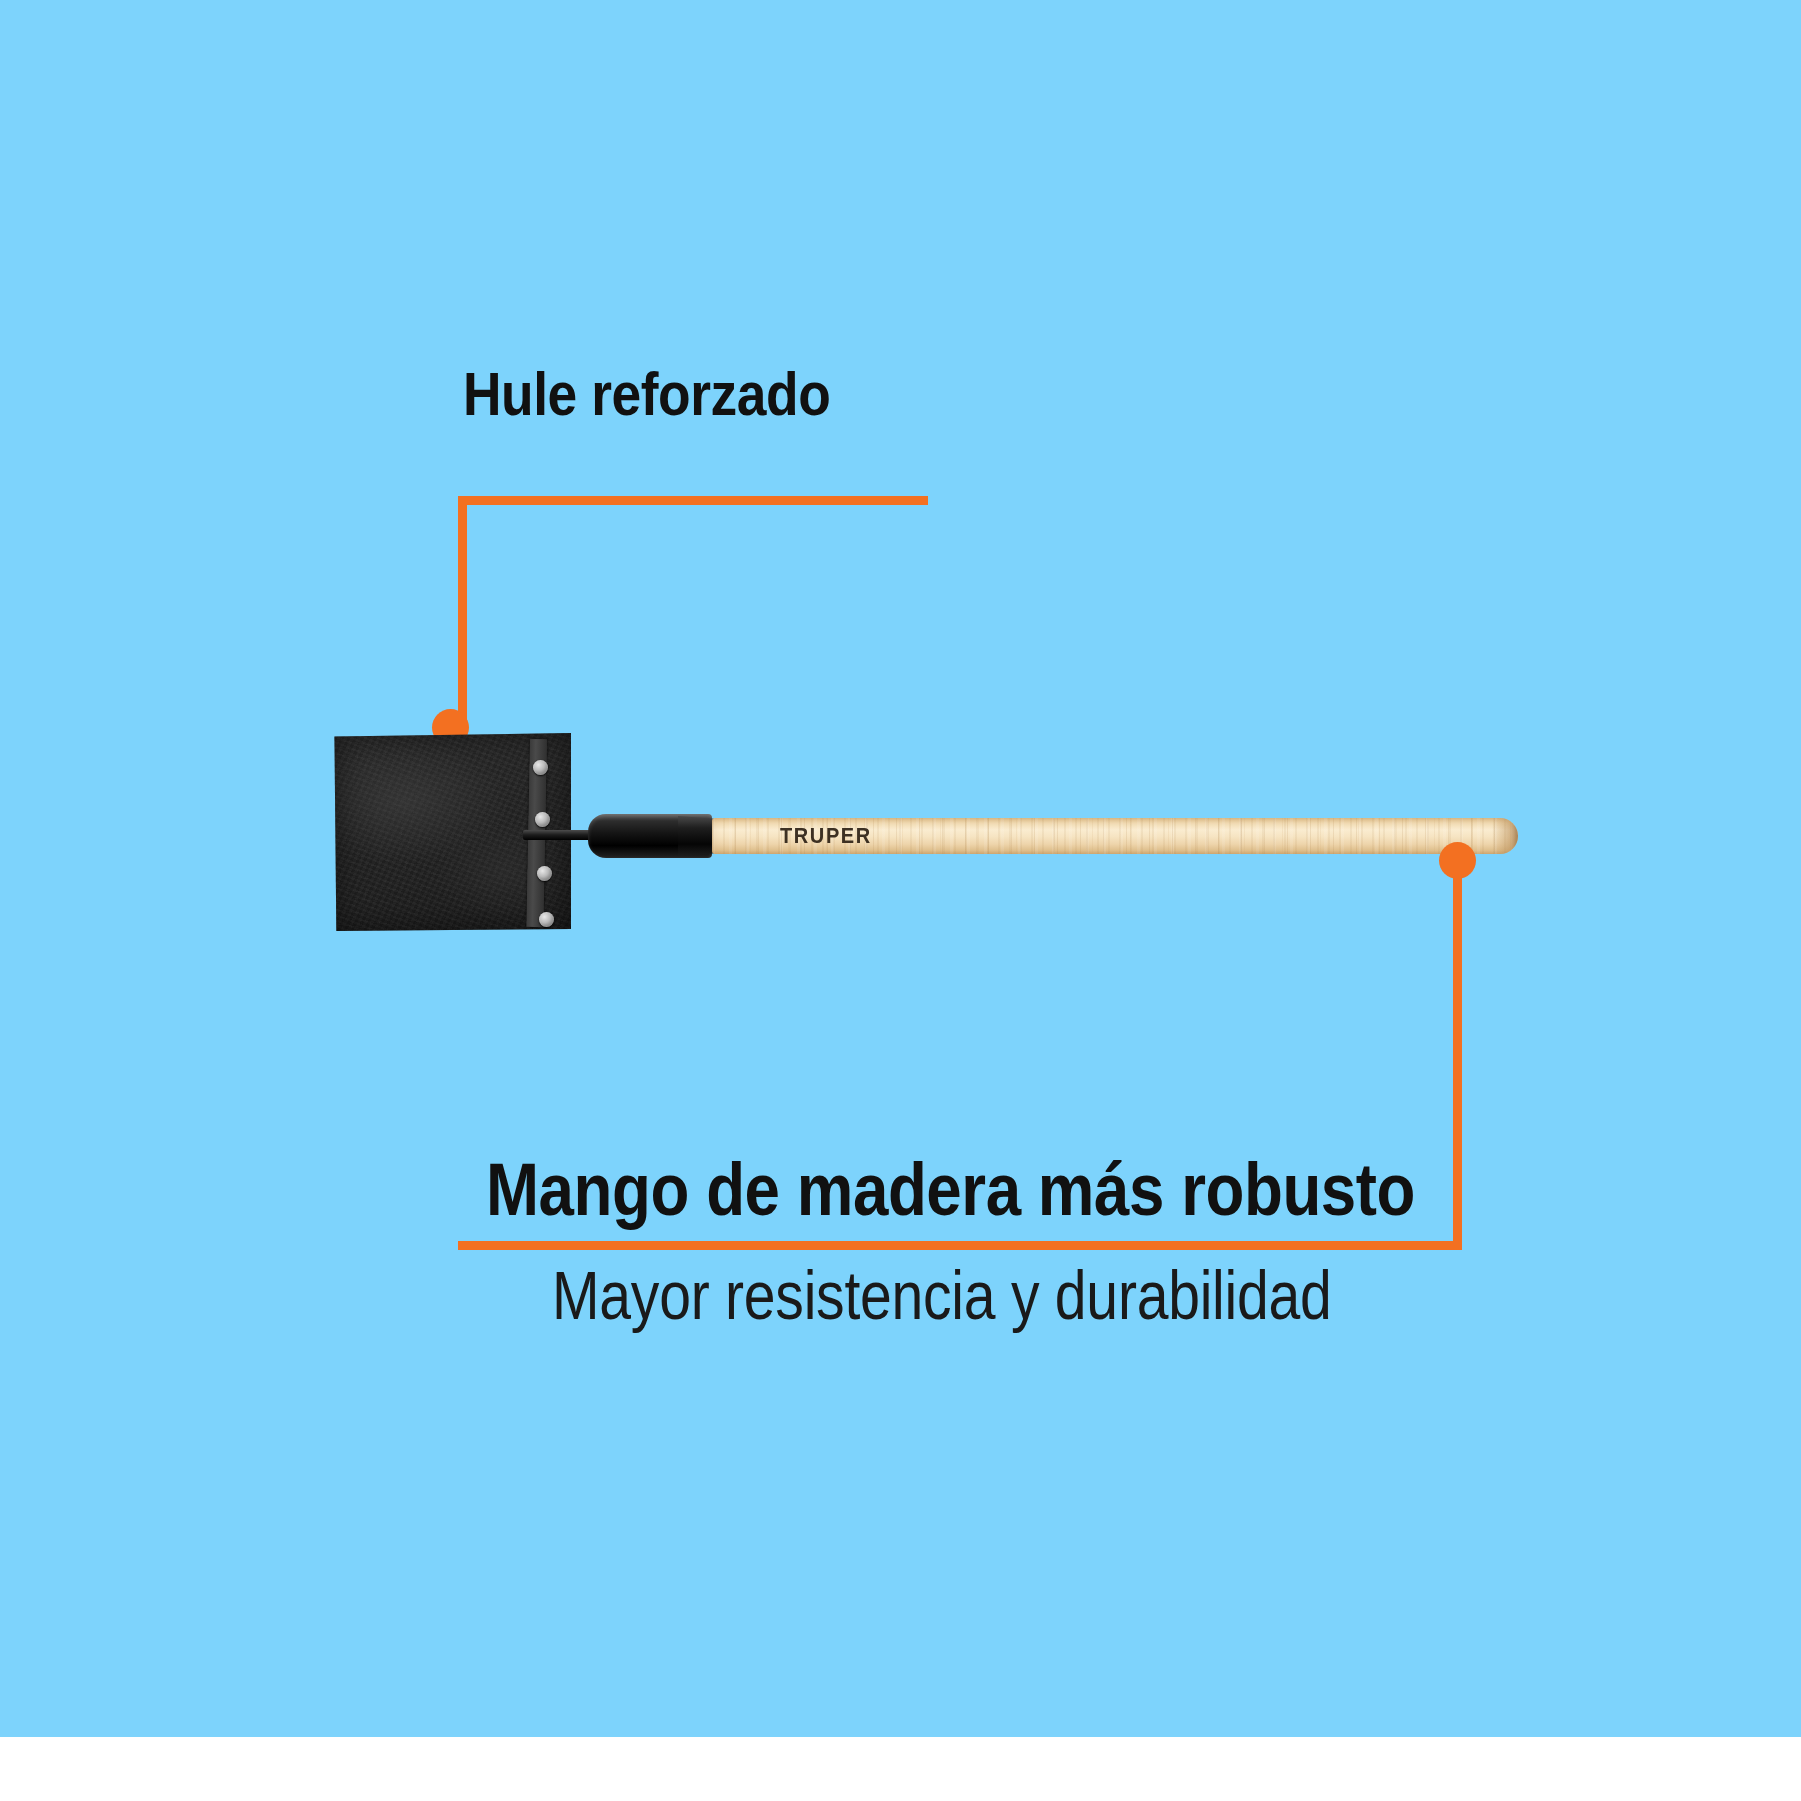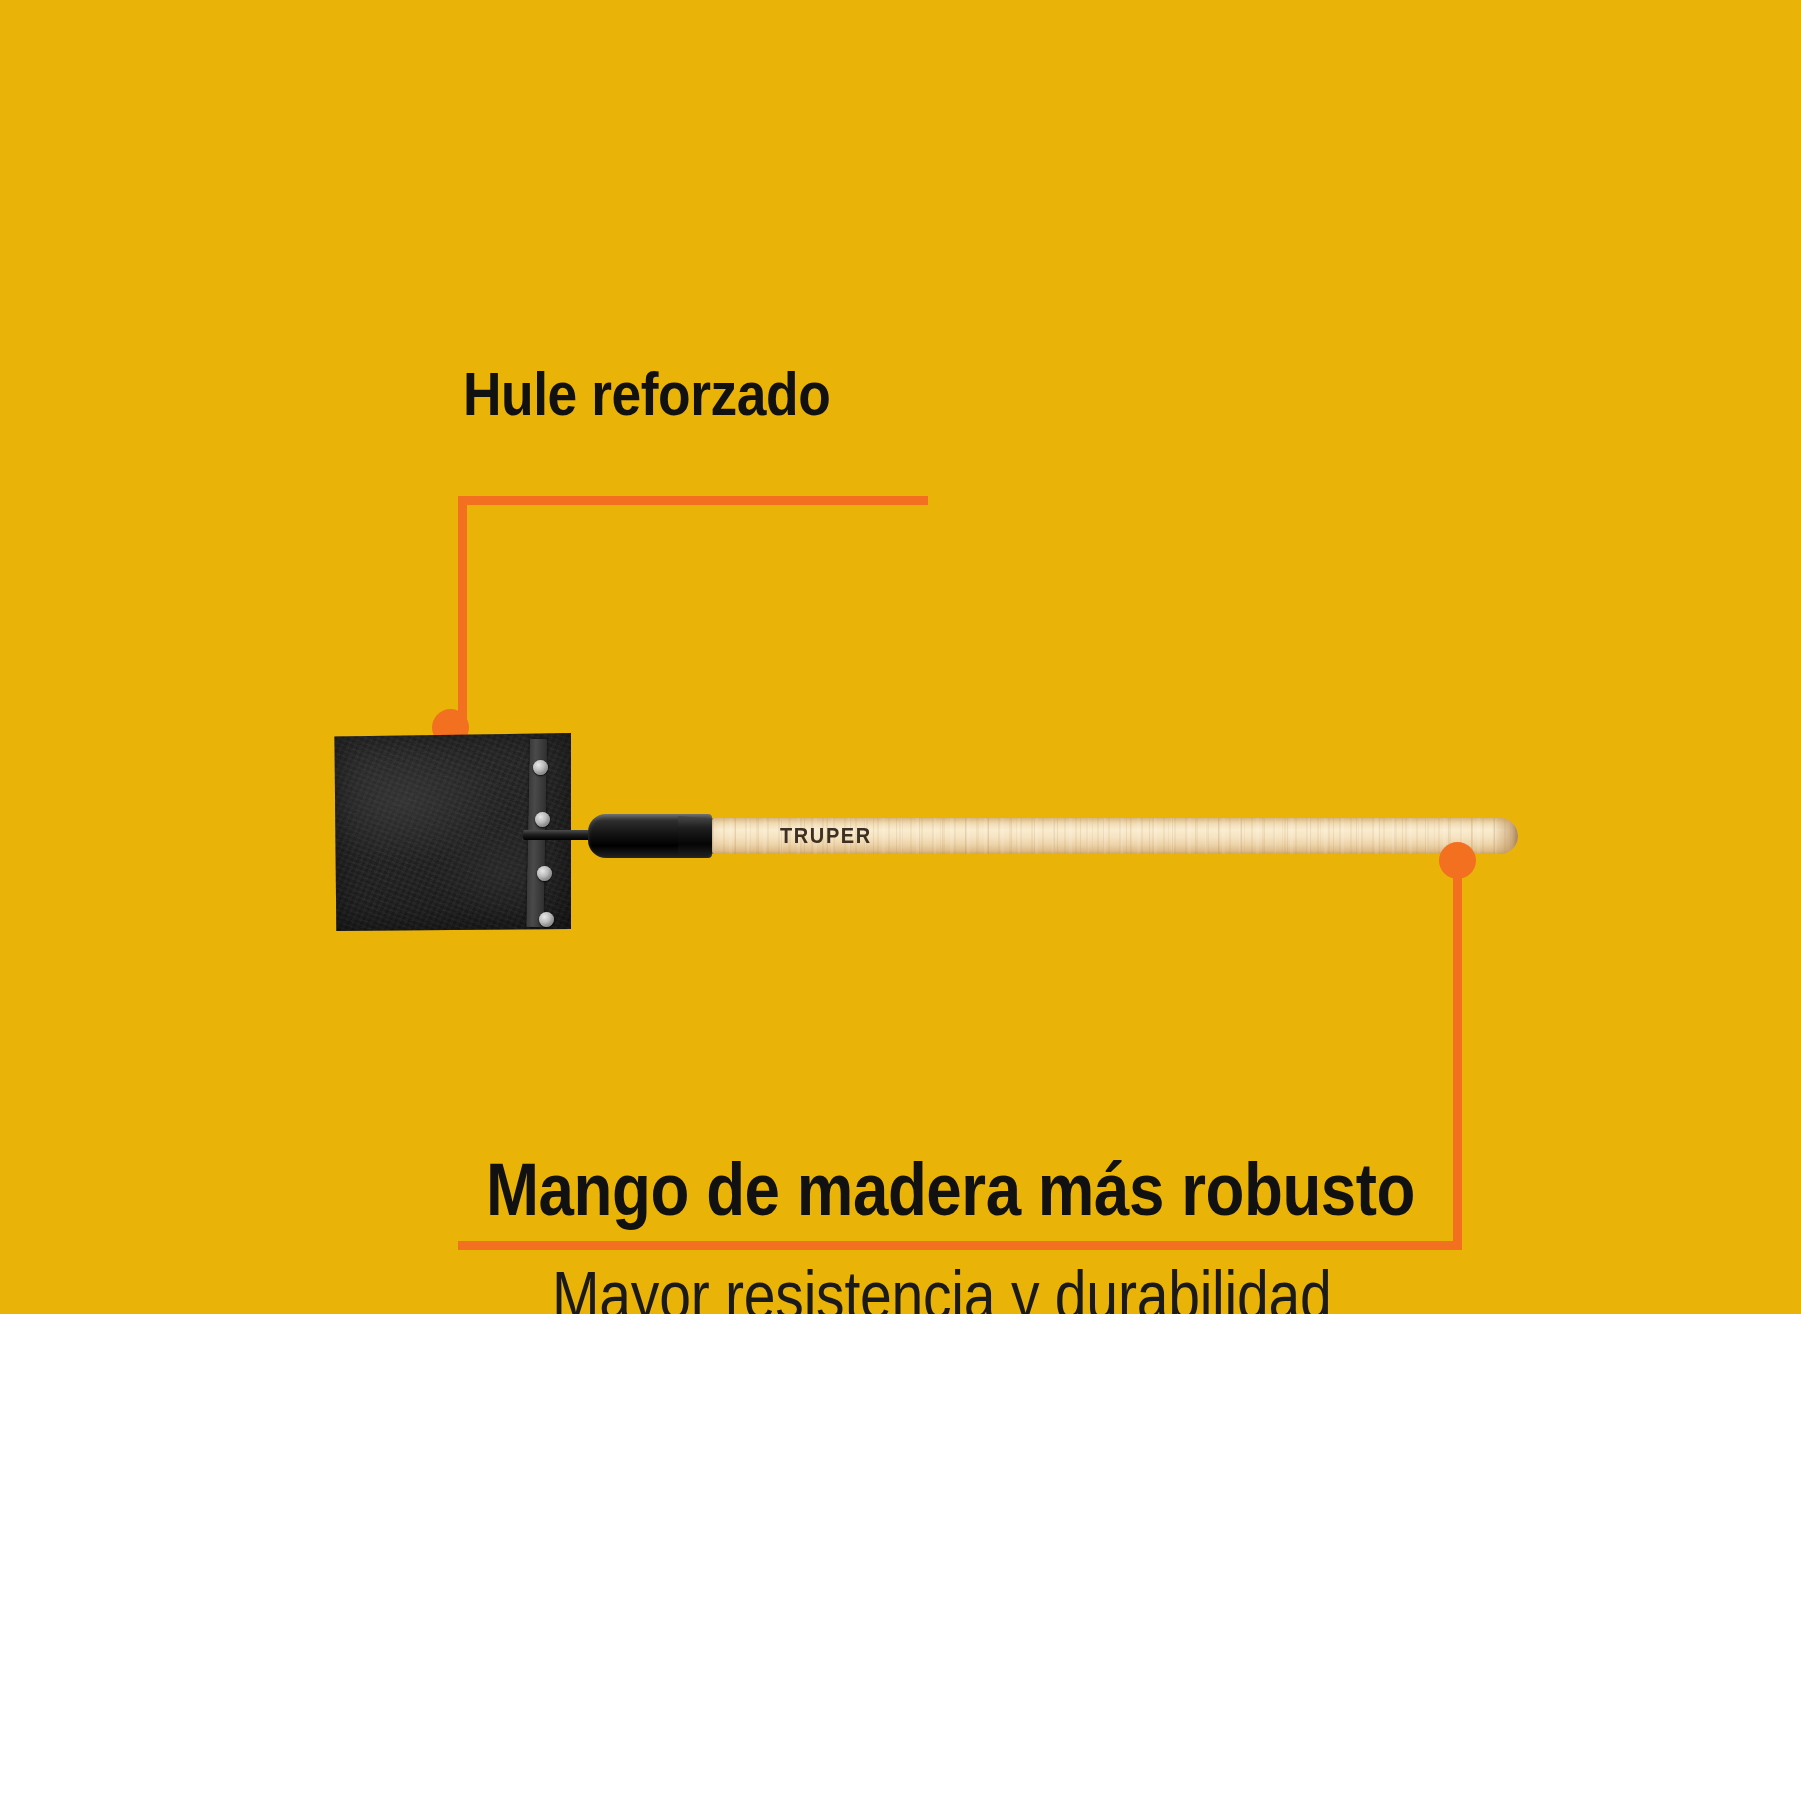--- a/index.html
+++ b/index.html
@@ -7,22 +7,22 @@
     margin: 0;
     padding: 0;
     background: #ffffff;
   }
   body {
     font-family: "Liberation Sans", sans-serif;
   }
   #stage {
     position: relative;
     width: 1801px;
-    height: 1314px;
-    background: #eab308;
+    height: 1737px;
+    background: #7dd3fc;
     overflow: hidden;
   }
 
   
   .callout-title {
     position: absolute;
     font-family: "Liberation Sans Narrow", "Liberation Sans", sans-serif;
     font-weight: 700;
     color: #111111;
     white-space: nowrap;

